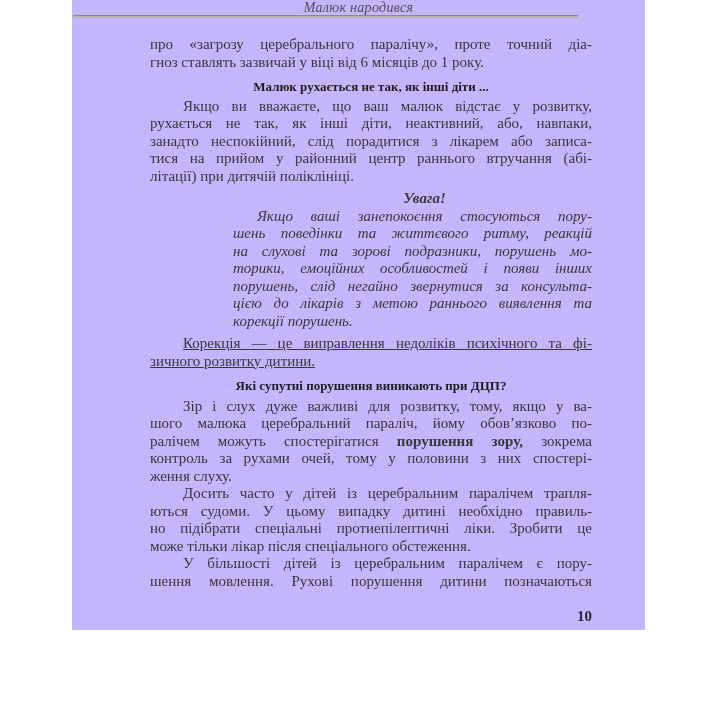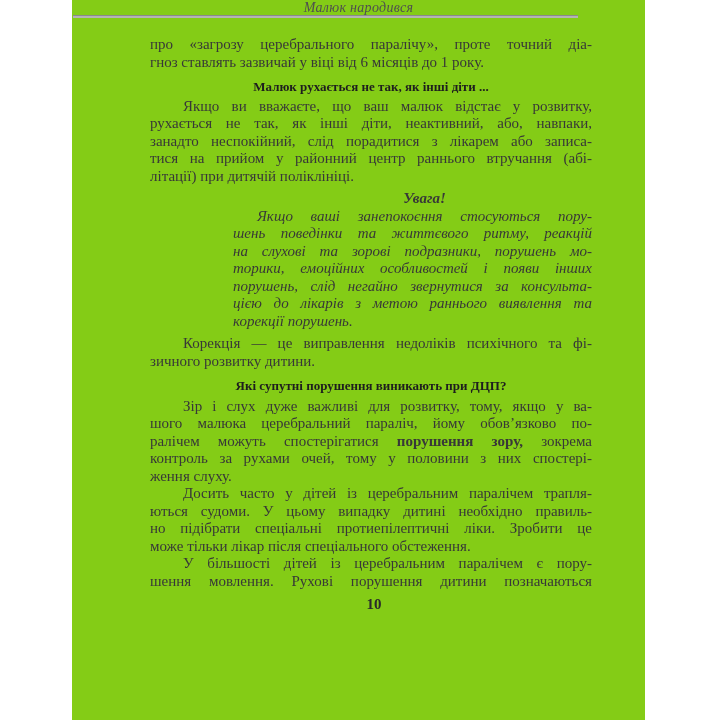--- a/index.html
+++ b/index.html
@@ -2,22 +2,22 @@
 <html><head>
 <meta charset="utf-8">
 <style>
   html,body{margin:0;padding:0;}
   body{
     width:720px;height:720px;position:relative;
     background:#ffffff;overflow:hidden;
     font-family:"Liberation Serif","DejaVu Serif",serif;
   }
   .page{
-    position:absolute;left:72px;top:0;width:573px;height:720px;
-    background:#84cc16;
+    position:absolute;left:72px;top:0;width:573px;height:630px;
+    background:#c4b5fd;
   }
   .running-head{
     position:absolute;top:1px;left:0;width:100%;
     text-align:center;font-style:italic;font-size:14px;line-height:14px;
     color:#4f4f4f;letter-spacing:.3px;
   }
   .head-rule{
     position:absolute;top:15px;left:1px;width:505px;height:2px;
     background:#b4b4b4;border-top:1px solid #8a8a8a;
   }
@@ -32,25 +32,25 @@
     text-align:center;font-weight:bold;font-size:13px;color:#1e1e1e;
   }
   .sec-head.h1{margin:7px 0 2px 0;}
   .sec-head.h2{margin:7px 0 3px 0;}
   .att-block{
     margin-top:5px;margin-left:83px;width:359px;
     font-style:italic;
   }
   .att-title{text-indent:24px;font-weight:bold;text-align:center;}
   .att-first{text-indent:24px;}
-  .p-top{margin-top:5px;}
+  .p-top{margin-top:5px;text-decoration:underline;}
   .b{font-weight:bold;}
   .pagenum{
-    margin-top:6px;padding-left:6px;font-weight:bold;color:#2b2b2b;
-    text-align:center;
+    margin-top:18px;padding-left:6px;font-weight:bold;color:#2b2b2b;
+    text-align:right;
   }
 </style>
 </head>
 <body>
 
 <div class="page">
 
   <div class="running-head">Малюк народився</div>
   <div class="head-rule"></div>
 

